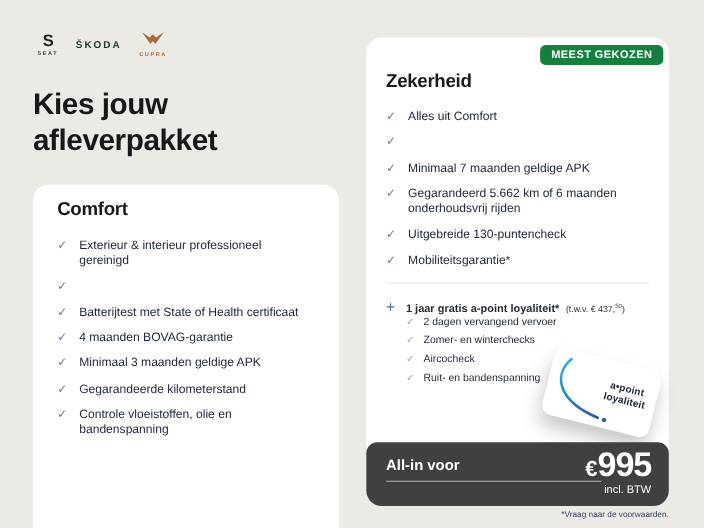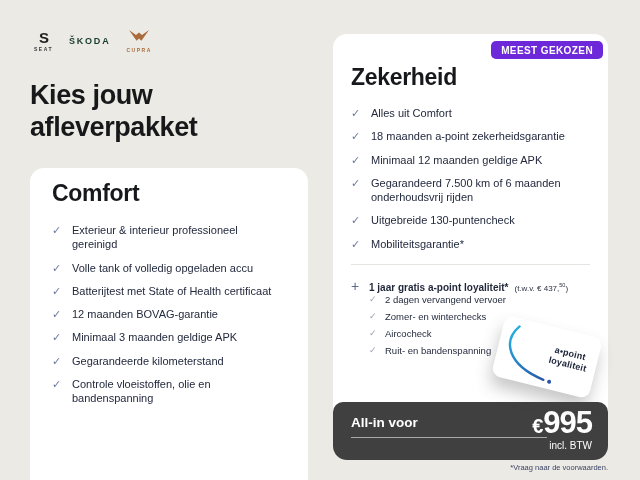--- a/index.html
+++ b/index.html
@@ -15,42 +15,42 @@
   .logo-sub { font-size:5px; font-weight:bold; letter-spacing:1.5px; color:#3a3a3a; }
   .skoda-word { font-size:9px; font-weight:bold; letter-spacing:1.8px; color:#163a30; }
   .cupra-sub { color:#a96b3c; }
 
   
   .page-title { position:absolute; left:30px; top:80px; font-size:27px; line-height:1.18;
     font-weight:700; color:#17181a; letter-spacing:-0.4px; white-space:pre-line; }
 
   
   .card { position:absolute; background:#ffffff; border-radius:14px; }
-  .card h2 { font-size:23px; font-weight:700; color:#17181c; letter-spacing:-0.3px; }
+  .card h2 { font-size:17px; font-weight:700; color:#17181c; letter-spacing:-0.3px; }
 
   .feature-list { list-style:none; }
   .feature-list li { display:flex; gap:8px; margin-bottom:9px; font-size:11px; line-height:1.3;
     color:#232a3e; font-weight:500; }
   .check { width:12px; flex-shrink:0; color:#6b77a0; font-size:11px; line-height:1.3; }
 
   
   .comfort { left:30px; top:168px; width:278px; height:366px; padding:12px 22px; }
   .comfort h2 { margin-bottom:16px; }
   .comfort .feature-list li { max-width:232px; }
   .price-block { position:absolute; right:22px; bottom:14px; text-align:right; }
   .price { color:#111318; font-weight:700; letter-spacing:-1px; line-height:1;text-align:center; }
   .price .euro { font-size:20px; font-weight:600; margin-right:1px; }
   .price .amount { font-size:31px; }
   .price-note { font-size:10px; color:#25282e; font-weight:500; margin-top:2px; letter-spacing:0; }
 
   
   .zekerheid { left:333px; top:34px; width:275px; height:426px; padding:18px 18px; }
   .zekerheid h2 { margin:12px 0 15px 0; }
   .zekerheid .feature-list li { max-width:228px; margin-bottom:9px; }
-  .badge { position:absolute; top:7px; right:5px; background:#6d28d9; color:#ffffff;
+  .badge { position:absolute; top:7px; right:5px; background:#15803d; color:#ffffff;
     font-size:10px; font-weight:700; letter-spacing:0.4px; padding:4px 10px 3px; border-radius:5px; }
 
   .divider { border:none; border-top:1px solid #e5e4e0; margin:13px 0 13px 0; }
 
   .loyalty-row { display:flex; align-items:baseline; gap:6px; white-space:nowrap; }
   .plus { color:#5c6a93; font-size:14px; font-weight:500; width:12px; flex-shrink:0; }
   .loyalty-title { font-size:10px; font-weight:700; color:#1f2638; }
   .loyalty-value { font-size:8px; color:#2a3040; font-weight:500; }
   .loyalty-value sup { font-size:5.5px; }
 
@@ -108,29 +108,28 @@
 
   <section class="card comfort">
     <h2>Comfort</h2>
     <ul class="feature-list">
         <li>
         <span class="check">✓</span>
         <span>Exterieur &amp; interieur professioneel gereinigd</span>
       </li>
         <li>
         <span class="check">✓</span>
-        <span>Volle tank of volledig opgeladen accu</span>
       </li>
         <li>
         <span class="check">✓</span>
         <span>Batterijtest met State of Health certificaat</span>
       </li>
         <li>
         <span class="check">✓</span>
-        <span>12 maanden BOVAG-garantie</span>
+        <span>4 maanden BOVAG-garantie</span>
       </li>
         <li>
         <span class="check">✓</span>
         <span>Minimaal 3 maanden geldige APK</span>
       </li>
         <li>
         <span class="check">✓</span>
         <span>Gegarandeerde kilometerstand</span>
       </li>
         <li>
@@ -149,29 +148,28 @@
   <section class="card zekerheid">
     <div class="badge">MEEST GEKOZEN</div>
     <h2>Zekerheid</h2>
     <ul class="feature-list">
         <li>
         <span class="check">✓</span>
         <span>Alles uit Comfort</span>
       </li>
         <li>
         <span class="check">✓</span>
-        <span>18 maanden a-point zekerheidsgarantie</span>
-      </li>
-        <li>
-        <span class="check">✓</span>
-        <span>Minimaal 12 maanden geldige APK</span>
-      </li>
-        <li>
-        <span class="check">✓</span>
-        <span>Gegarandeerd 7.500 km of 6 maanden onderhoudsvrij rijden</span>
+      </li>
+        <li>
+        <span class="check">✓</span>
+        <span>Minimaal 7 maanden geldige APK</span>
+      </li>
+        <li>
+        <span class="check">✓</span>
+        <span>Gegarandeerd 5.662 km of 6 maanden onderhoudsvrij rijden</span>
       </li>
         <li>
         <span class="check">✓</span>
         <span>Uitgebreide 130-puntencheck</span>
       </li>
         <li>
         <span class="check">✓</span>
         <span>Mobiliteitsgarantie*</span>
       </li>
       </ul>

